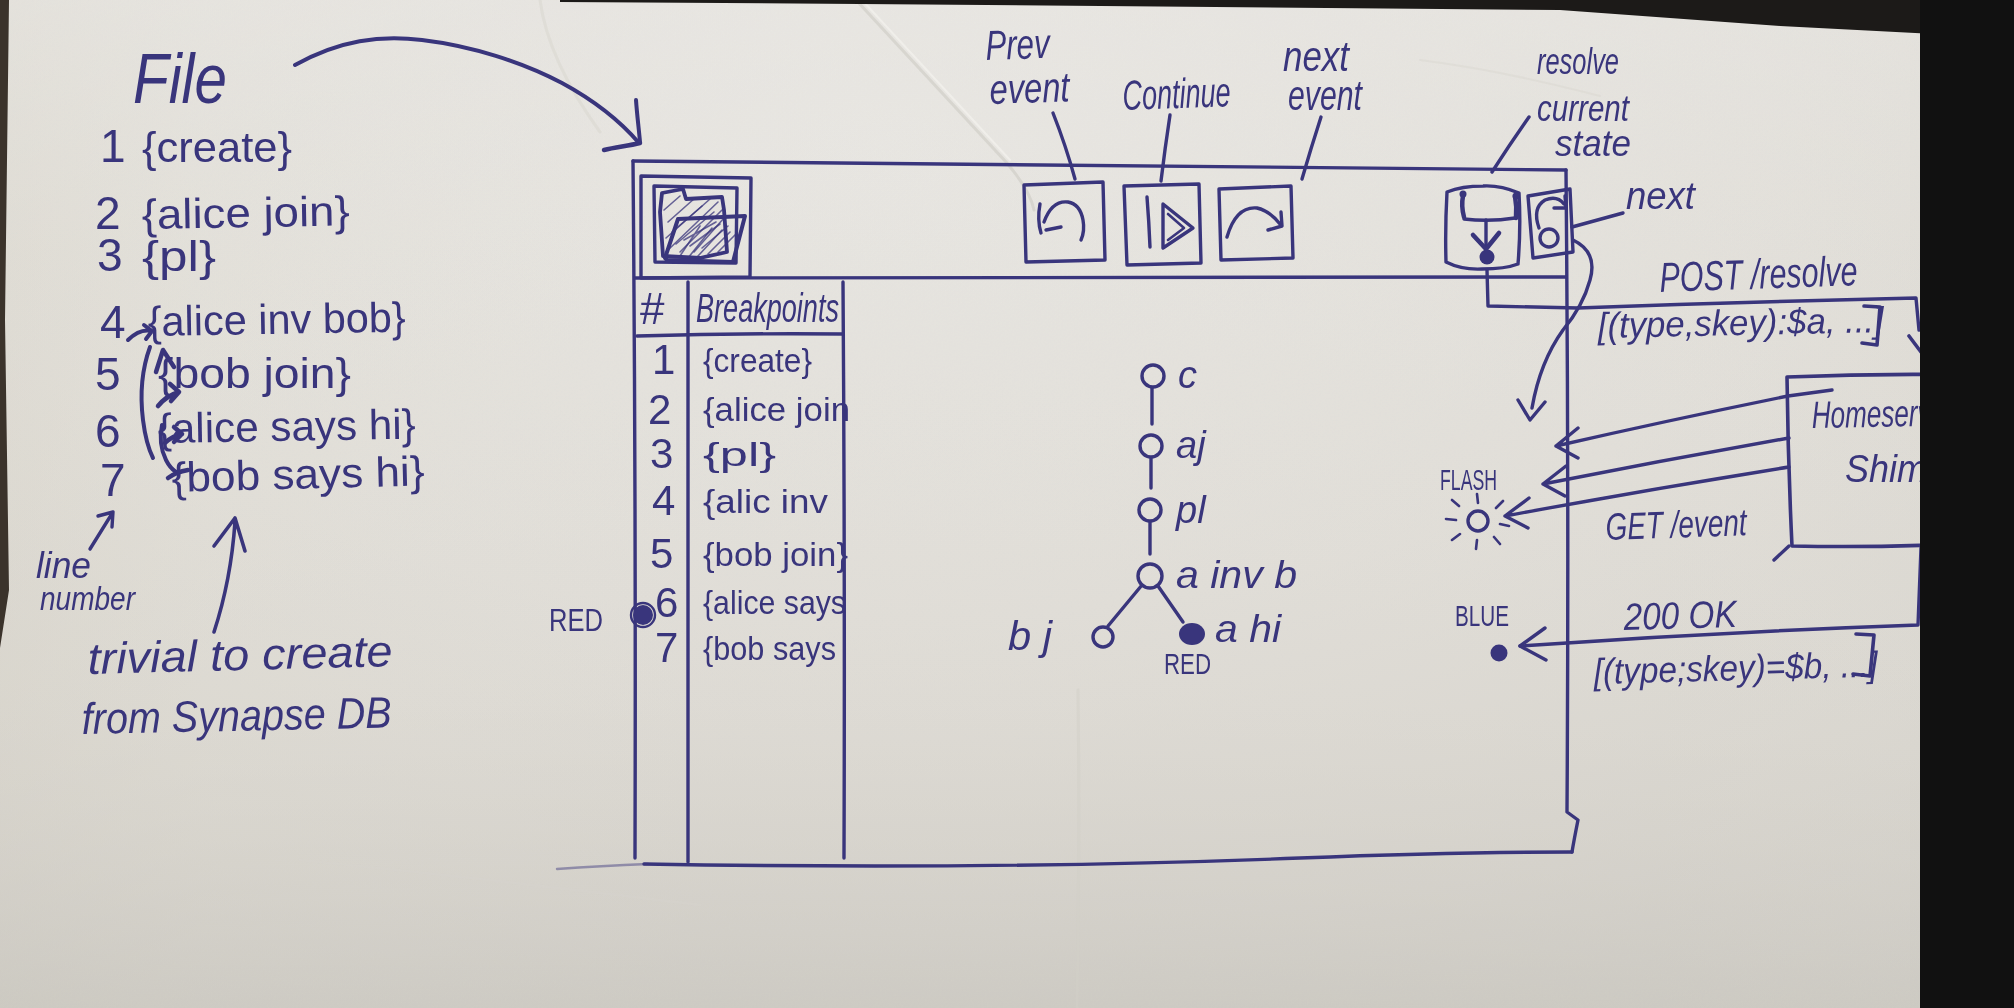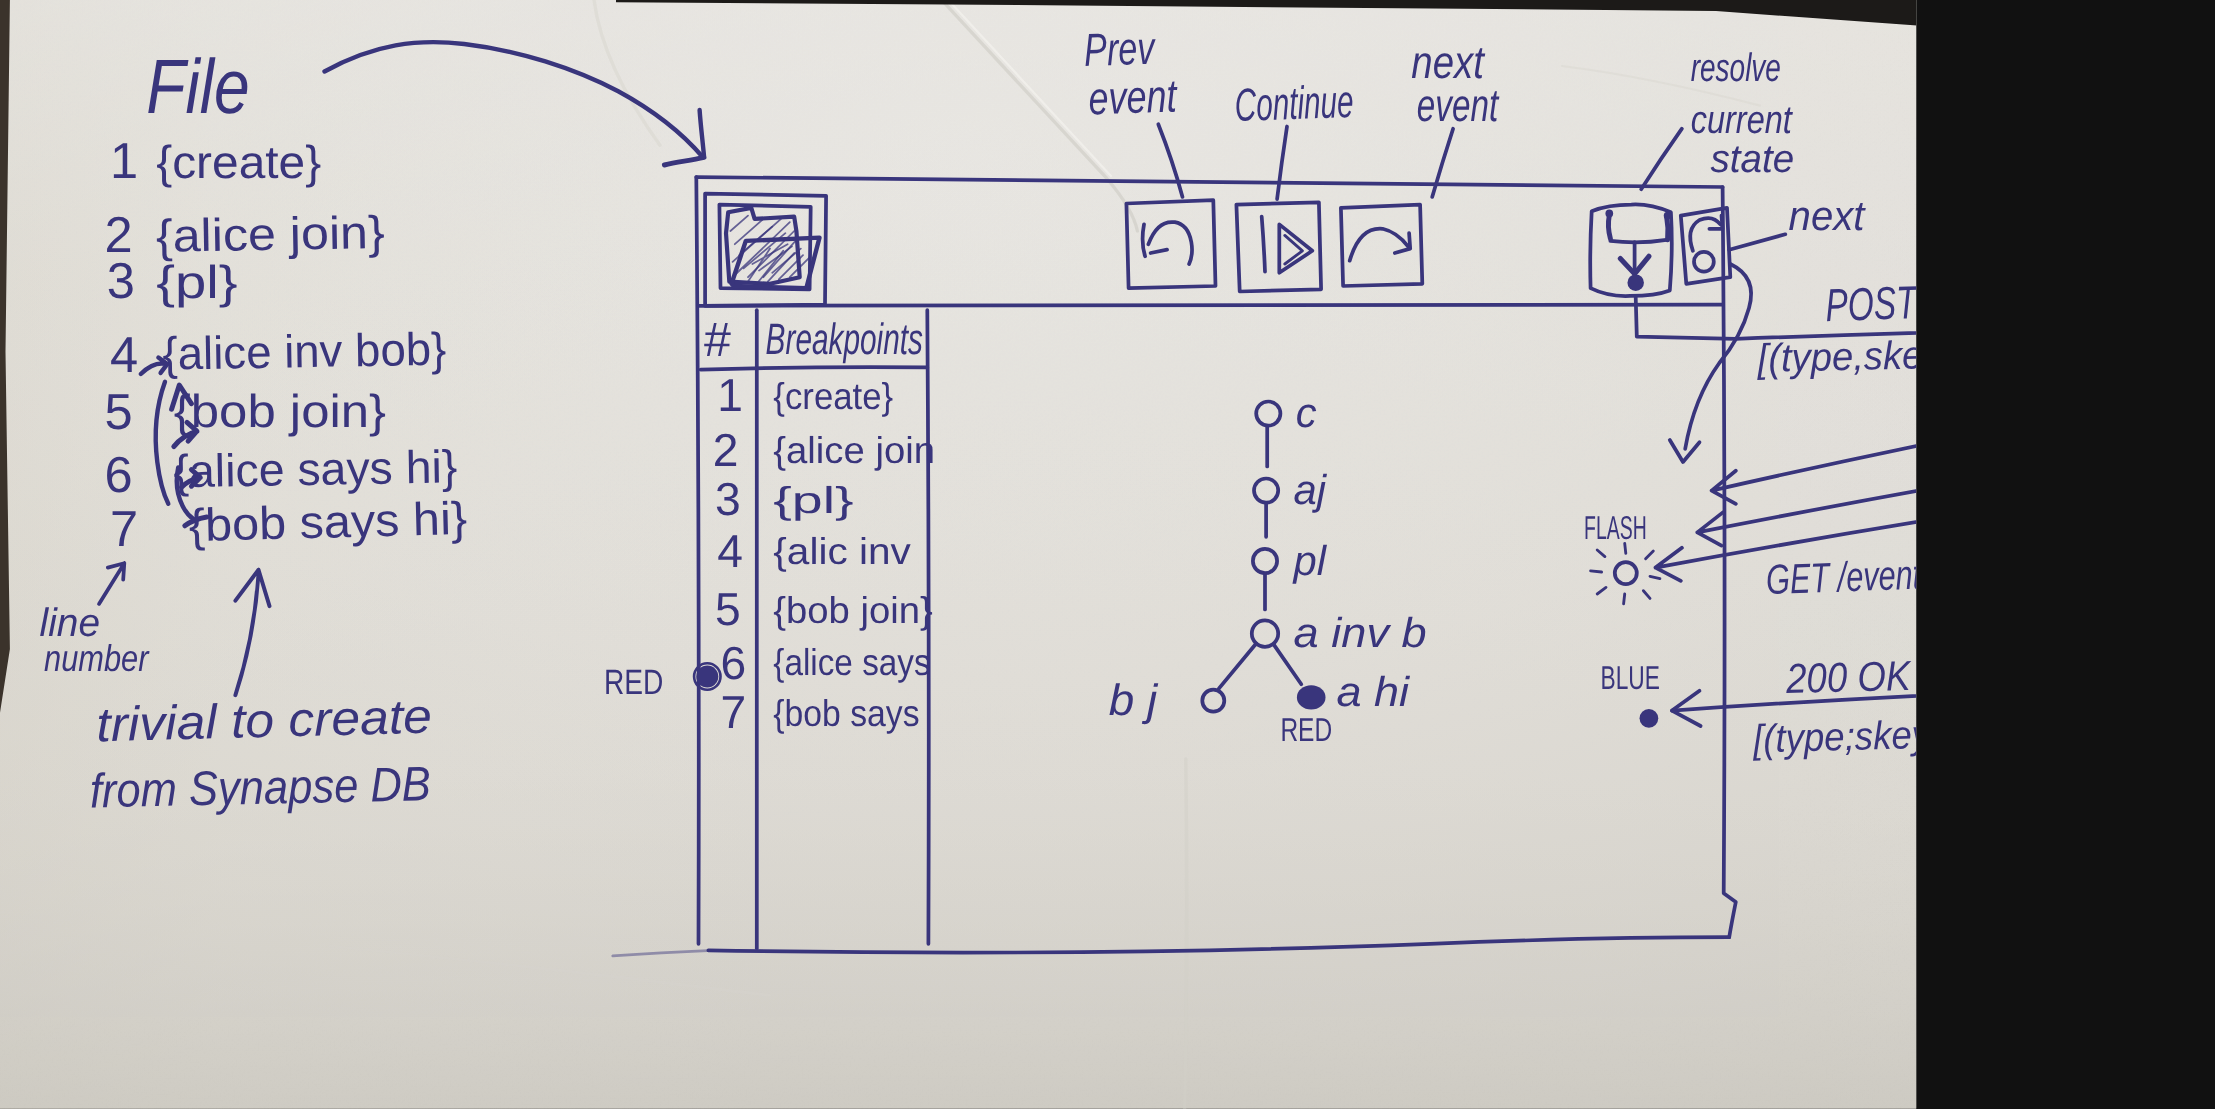--- a/index.html
+++ b/index.html
@@ -1,16 +1,16 @@
 <!DOCTYPE html>
 <html><head>
 <meta charset="utf-8">
 <style>
   html,body{margin:0;padding:0;background:#111;}
-  #wrap{width:1742px;height:1008px;position:relative;overflow:hidden;}
+  #wrap{width:1920px;height:1008px;position:relative;overflow:hidden;}
   svg{display:block;}
   text{font-family:"Liberation Sans",sans-serif;fill:#39357c;}
 </style>
 </head>
 <body>
 <div id="wrap">
 <svg width="2014" height="1008" viewBox="0 0 2014 1008">
 <defs>
   <radialGradient id="glow1" cx="0.44" cy="0.14" r="1.05">
     <stop offset="0" stop-color="#efede8"></stop>

